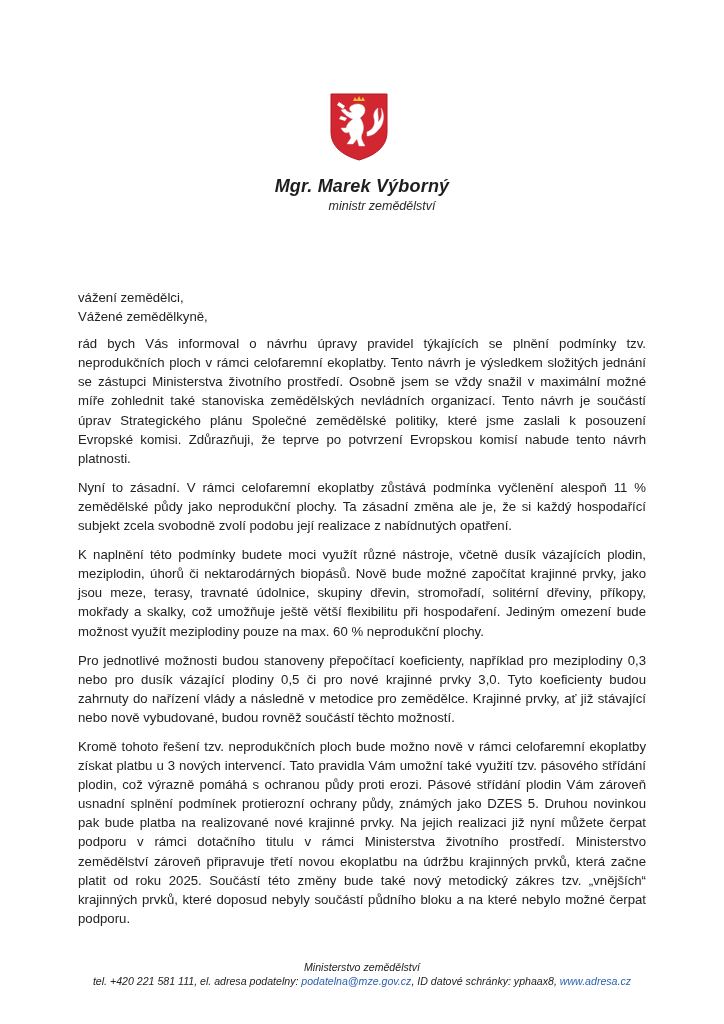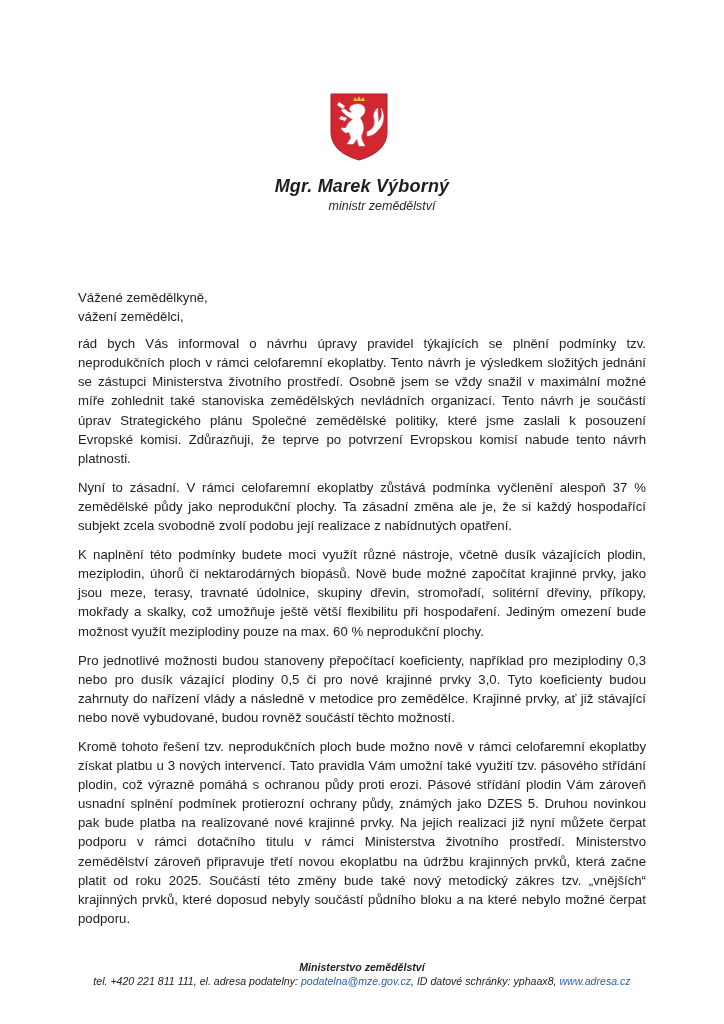--- a/index.html
+++ b/index.html
@@ -73,21 +73,21 @@
     left: 0;
     top: 961px;
     width: 724px;
     text-align: center;
     font-size: 10.6px;
     font-style: italic;
     color: #222;
     line-height: 13.5px;
   }
   .footer .org {
-    font-weight: bold;
+    font-weight: normal;
   }
   .footer a {
     color: #2a5fb0;
   }
 </style>
 </head>
 <body>
 
 <div class="page">
 
@@ -102,28 +102,28 @@
     <path d="M12 24 L18 26 L16 29 L10 27 Z" fill="#ffffff"></path>
 
     <path d="M38 40 C44 38 47 32 45 26 C44 22 46 18 49 16 C48 21 50 25 49 30 C52 28 54 22 52 16 C56 22 55 32 50 37 C46 42 42 44 38 44 Z" fill="#ffffff" stroke="#e0e0e0" stroke-width="0.5"></path>
   </svg>
 
   <div class="header-name">Mgr. Marek Výborný</div>
   <div class="header-role">ministr zemědělství</div>
 
   <div class="body-text">
     <div class="salutation">
+      <div>vážení zemědělci,</div>
       <div>Vážené zemědělkyně,</div>
-      <div>vážení zemědělci,</div>
     </div>
     <p class="para">rád bych Vás informoval o návrhu úpravy pravidel týkajících se plnění podmínky tzv. neprodukčních ploch v rámci celofaremní ekoplatby. Tento návrh je výsledkem složitých jednání se zástupci Ministerstva životního prostředí. Osobně jsem se vždy snažil v maximální možné míře zohlednit také stanoviska zemědělských nevládních organizací. Tento návrh je součástí úprav Strategického plánu Společné zemědělské politiky, které jsme zaslali k posouzení Evropské komisi. Zdůrazňuji, že teprve po potvrzení Evropskou komisí nabude tento návrh platnosti.</p>
-    <p class="para">Nyní to zásadní. V rámci celofaremní ekoplatby zůstává podmínka vyčlenění alespoň 37 % zemědělské půdy jako neprodukční plochy. Ta zásadní změna ale je, že si každý hospodařící subjekt zcela svobodně zvolí podobu její realizace z nabídnutých opatření.</p>
+    <p class="para">Nyní to zásadní. V rámci celofaremní ekoplatby zůstává podmínka vyčlenění alespoň 11 % zemědělské půdy jako neprodukční plochy. Ta zásadní změna ale je, že si každý hospodařící subjekt zcela svobodně zvolí podobu její realizace z nabídnutých opatření.</p>
     <p class="para">K naplnění této podmínky budete moci využít různé nástroje, včetně dusík vázajících plodin, meziplodin, úhorů či nektarodárných biopásů. Nově bude možné započítat krajinné prvky, jako jsou meze, terasy, travnaté údolnice, skupiny dřevin, stromořadí, solitérní dřeviny, příkopy, mokřady a skalky, což umožňuje ještě větší flexibilitu při hospodaření. Jediným omezení bude možnost využít meziplodiny pouze na max. 60 % neprodukční plochy.</p>
     <p class="para">Pro jednotlivé možnosti budou stanoveny přepočítací koeficienty, například pro meziplodiny 0,3 nebo pro dusík vázající plodiny 0,5 či pro nové krajinné prvky 3,0. Tyto koeficienty budou zahrnuty do nařízení vlády a následně v metodice pro zemědělce. Krajinné prvky, ať již stávající nebo nově vybudované, budou rovněž součástí těchto možností.</p>
     <p class="para">Kromě tohoto řešení tzv. neprodukčních ploch bude možno nově v rámci celofaremní ekoplatby získat platbu u 3 nových intervencí. Tato pravidla Vám umožní také využití tzv. pásového střídání plodin, což výrazně pomáhá s ochranou půdy proti erozi. Pásové střídání plodin Vám zároveň usnadní splnění podmínek protierozní ochrany půdy, známých jako DZES 5. Druhou novinkou pak bude platba na realizované nové krajinné prvky. Na jejich realizaci již nyní můžete čerpat podporu v rámci dotačního titulu v rámci Ministerstva životního prostředí. Ministerstvo zemědělství zároveň připravuje třetí novou ekoplatbu na údržbu krajinných prvků, která začne platit od roku 2025. Součástí této změny bude také nový metodický zákres tzv. „vnějších“ krajinných prvků, které doposud nebyly součástí půdního bloku a na které nebylo možné čerpat podporu.</p>
   </div>
 
   <div class="footer">
     <div class="org">Ministerstvo zemědělství</div>
-    <div><span>tel. +420 221 811 111, el. adresa podatelny: </span><a>podatelna@mze.gov.cz</a><span>, ID datové schránky: yphaax8, </span><a>www.adresa.cz</a></div>
+    <div><span>tel. +420 221 581 111, el. adresa podatelny: </span><a>podatelna@mze.gov.cz</a><span>, ID datové schránky: yphaax8, </span><a>www.adresa.cz</a></div>
   </div>
 
 </div>
 
 </body></html>

